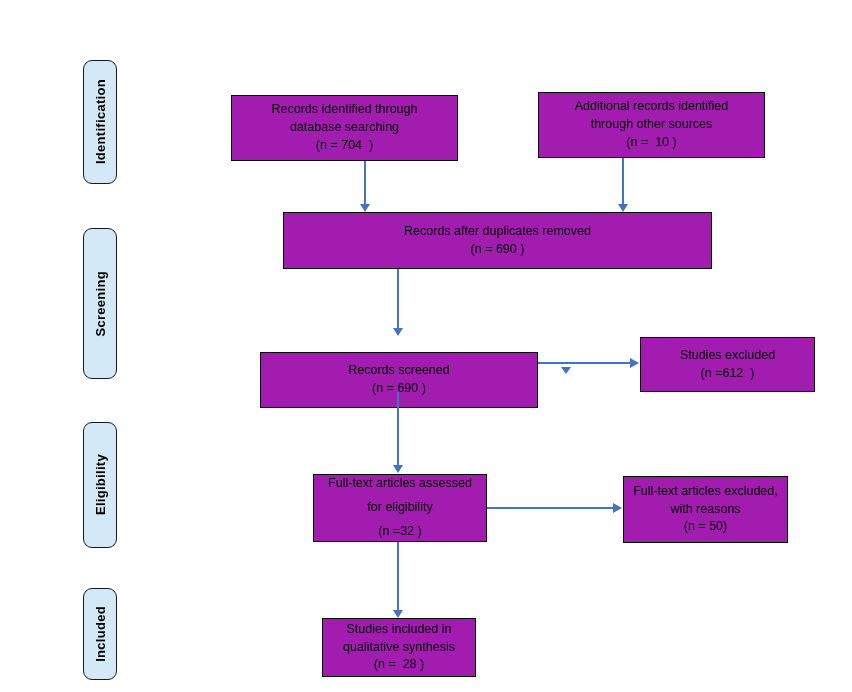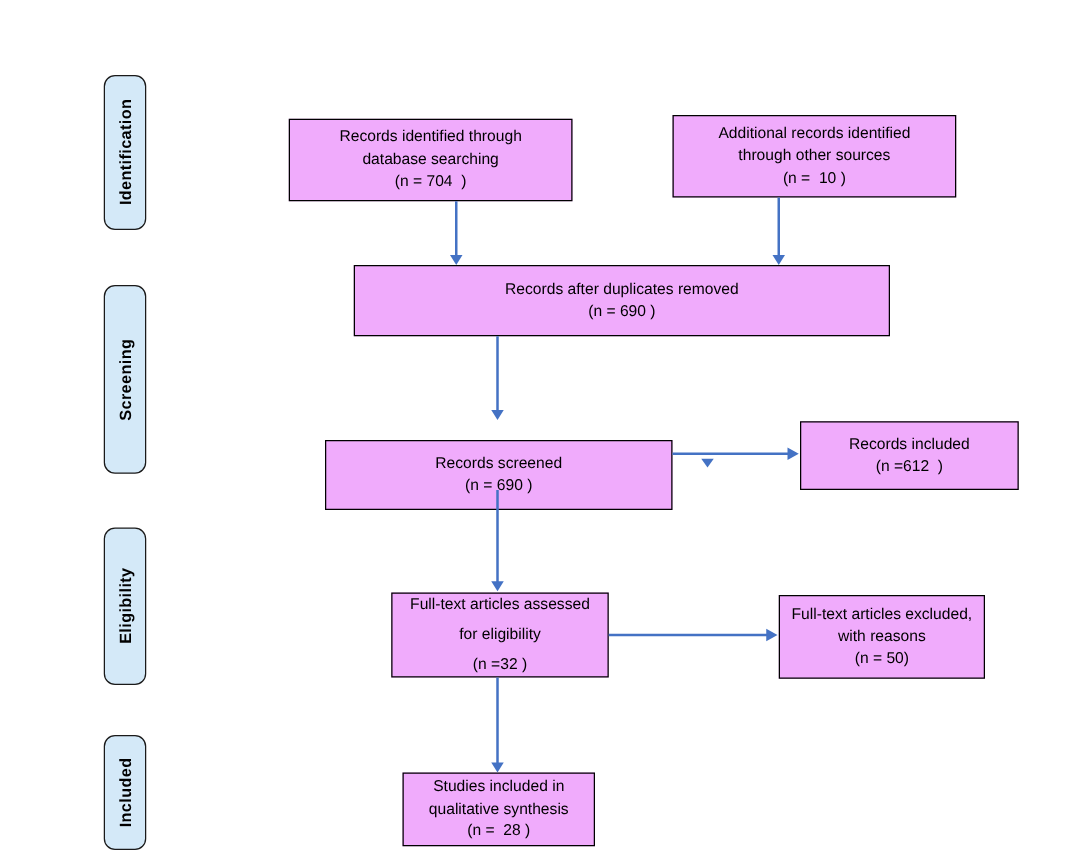--- a/index.html
+++ b/index.html
@@ -25,21 +25,21 @@
     writing-mode: vertical-rl;
     transform: rotate(180deg);
     font-weight: bold;
     font-size: 13px;
     color: #000000;
     letter-spacing: 0.3px;
     white-space: nowrap;
   }
   .node {
     position: absolute;
-    background: #f0abfc;
+    background: #a21caf;
     border: 1.3px solid #000000;
     box-sizing: border-box;
     display: flex;
     flex-direction: column;
     align-items: center;
     justify-content: center;
     text-align: center;
     font-size: 12.5px;
     color: #000000;
     line-height: 1.42;
@@ -100,21 +100,21 @@
     <div class="line">Records after duplicates removed</div>
     <div class="line">(n = 690 )</div>
   </div>
 
   <div class="node" style="left:260px; top:352px; width:278px; height:56px;">
     <div class="line">Records screened</div>
     <div class="line">(n = 690 )</div>
   </div>
 
   <div class="node" style="left:640px; top:337px; width:175px; height:55px;">
-    <div class="line">Records included</div>
+    <div class="line">Studies excluded</div>
     <div class="line">(n =612  )</div>
   </div>
 
   <div class="node" style="left:313px; top:474px; width:174px; height:68px;justify-content:space-between;">
     <div class="line">Full-text articles assessed</div>
     <div class="line">for eligibility</div>
     <div class="line">(n =32 )</div>
   </div>
 
   <div class="node" style="left:623px; top:476px; width:165px; height:67px;">

